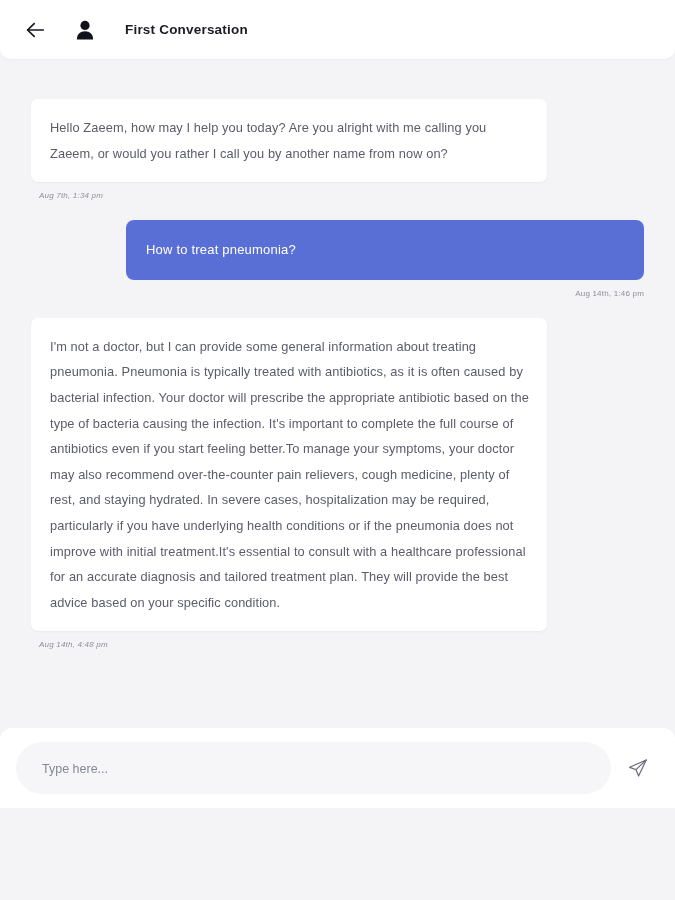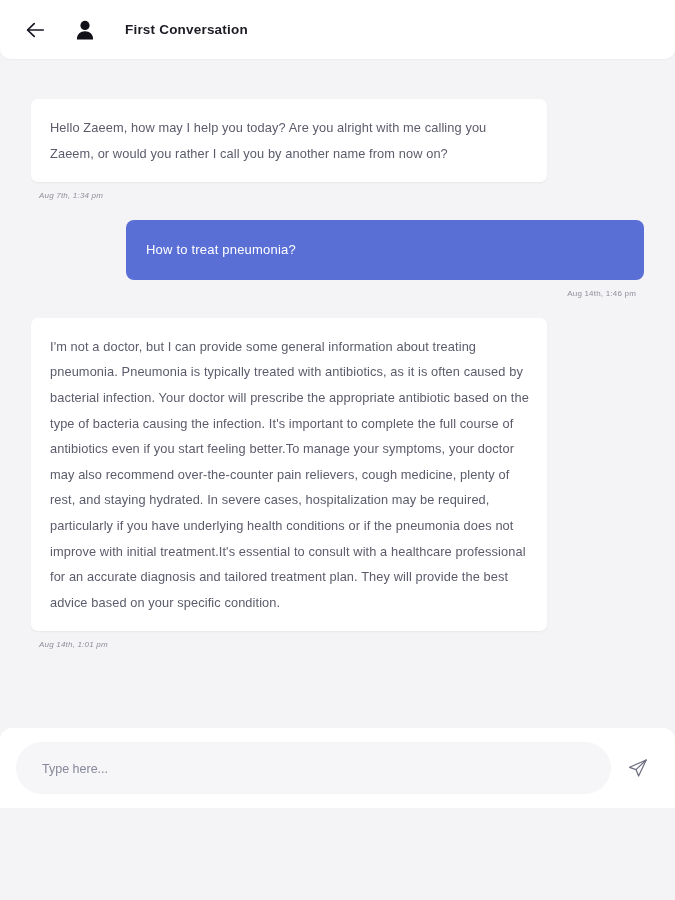--- a/index.html
+++ b/index.html
@@ -121,21 +121,21 @@
     margin-top: 44px;
   }
 
   .timestamp {
     font-size: 8px;
     color: #8e8f9c;
     margin-top: 9px;
     letter-spacing: 0.2px;
   }
   .msg-row.bot .timestamp { margin-left: 8px; font-style: italic; }
-  .msg-row.user .timestamp { margin-right: 8px; }
+  .msg-row.user .timestamp { }
 
   
   .composer {
     flex: 0 0 auto;
     height: 80px;
     display: flex;
     align-items: center;
     padding: 0 16px 0 16px;
     background: #ffffff;
     border-top-left-radius: 12px;
@@ -208,21 +208,21 @@
       <div class="bubble user">
         <span class="bubble-text">How to treat pneumonia?</span>
       </div>
       <span class="timestamp">Aug 14th, 1:46 pm</span>
     </div>
 
     <div class="msg-row bot">
       <div class="bubble bot">
         <span class="bubble-text">I'm not a doctor, but I can provide some general information about treating pneumonia. Pneumonia is typically treated with antibiotics, as it is often caused by bacterial infection. Your doctor will prescribe the appropriate antibiotic based on the type of bacteria causing the infection. It's important to complete the full course of antibiotics even if you start feeling better.To manage your symptoms, your doctor may also recommend over-the-counter pain relievers, cough medicine, plenty of rest, and staying hydrated. In severe cases, hospitalization may be required, particularly if you have underlying health conditions or if the pneumonia does not improve with initial treatment.It's essential to consult with a healthcare professional for an accurate diagnosis and tailored treatment plan. They will provide the best advice based on your specific condition.</span>
       </div>
-      <span class="timestamp">Aug 14th, 1:01 pm</span>
+      <span class="timestamp">Aug 14th, 4:48 pm</span>
     </div>
 
   </div>
 
   <div class="composer">
     <input class="composer-input" type="text" placeholder="Type here..." style="">
     <button class="send-btn">
       <svg width="22" height="22" viewBox="0 0 22 22">
         <path d="M19.2 3.0 L2.6 10.3 L9.0 12.6 L11.6 19.0 L19.2 3.0 Z" fill="none" stroke="#6e6f80" stroke-width="1.25" stroke-linejoin="round" stroke-linecap="round"></path>
         <path d="M9.0 12.6 L19.2 3.0" fill="none" stroke="#6e6f80" stroke-width="1.25" stroke-linecap="round"></path>

